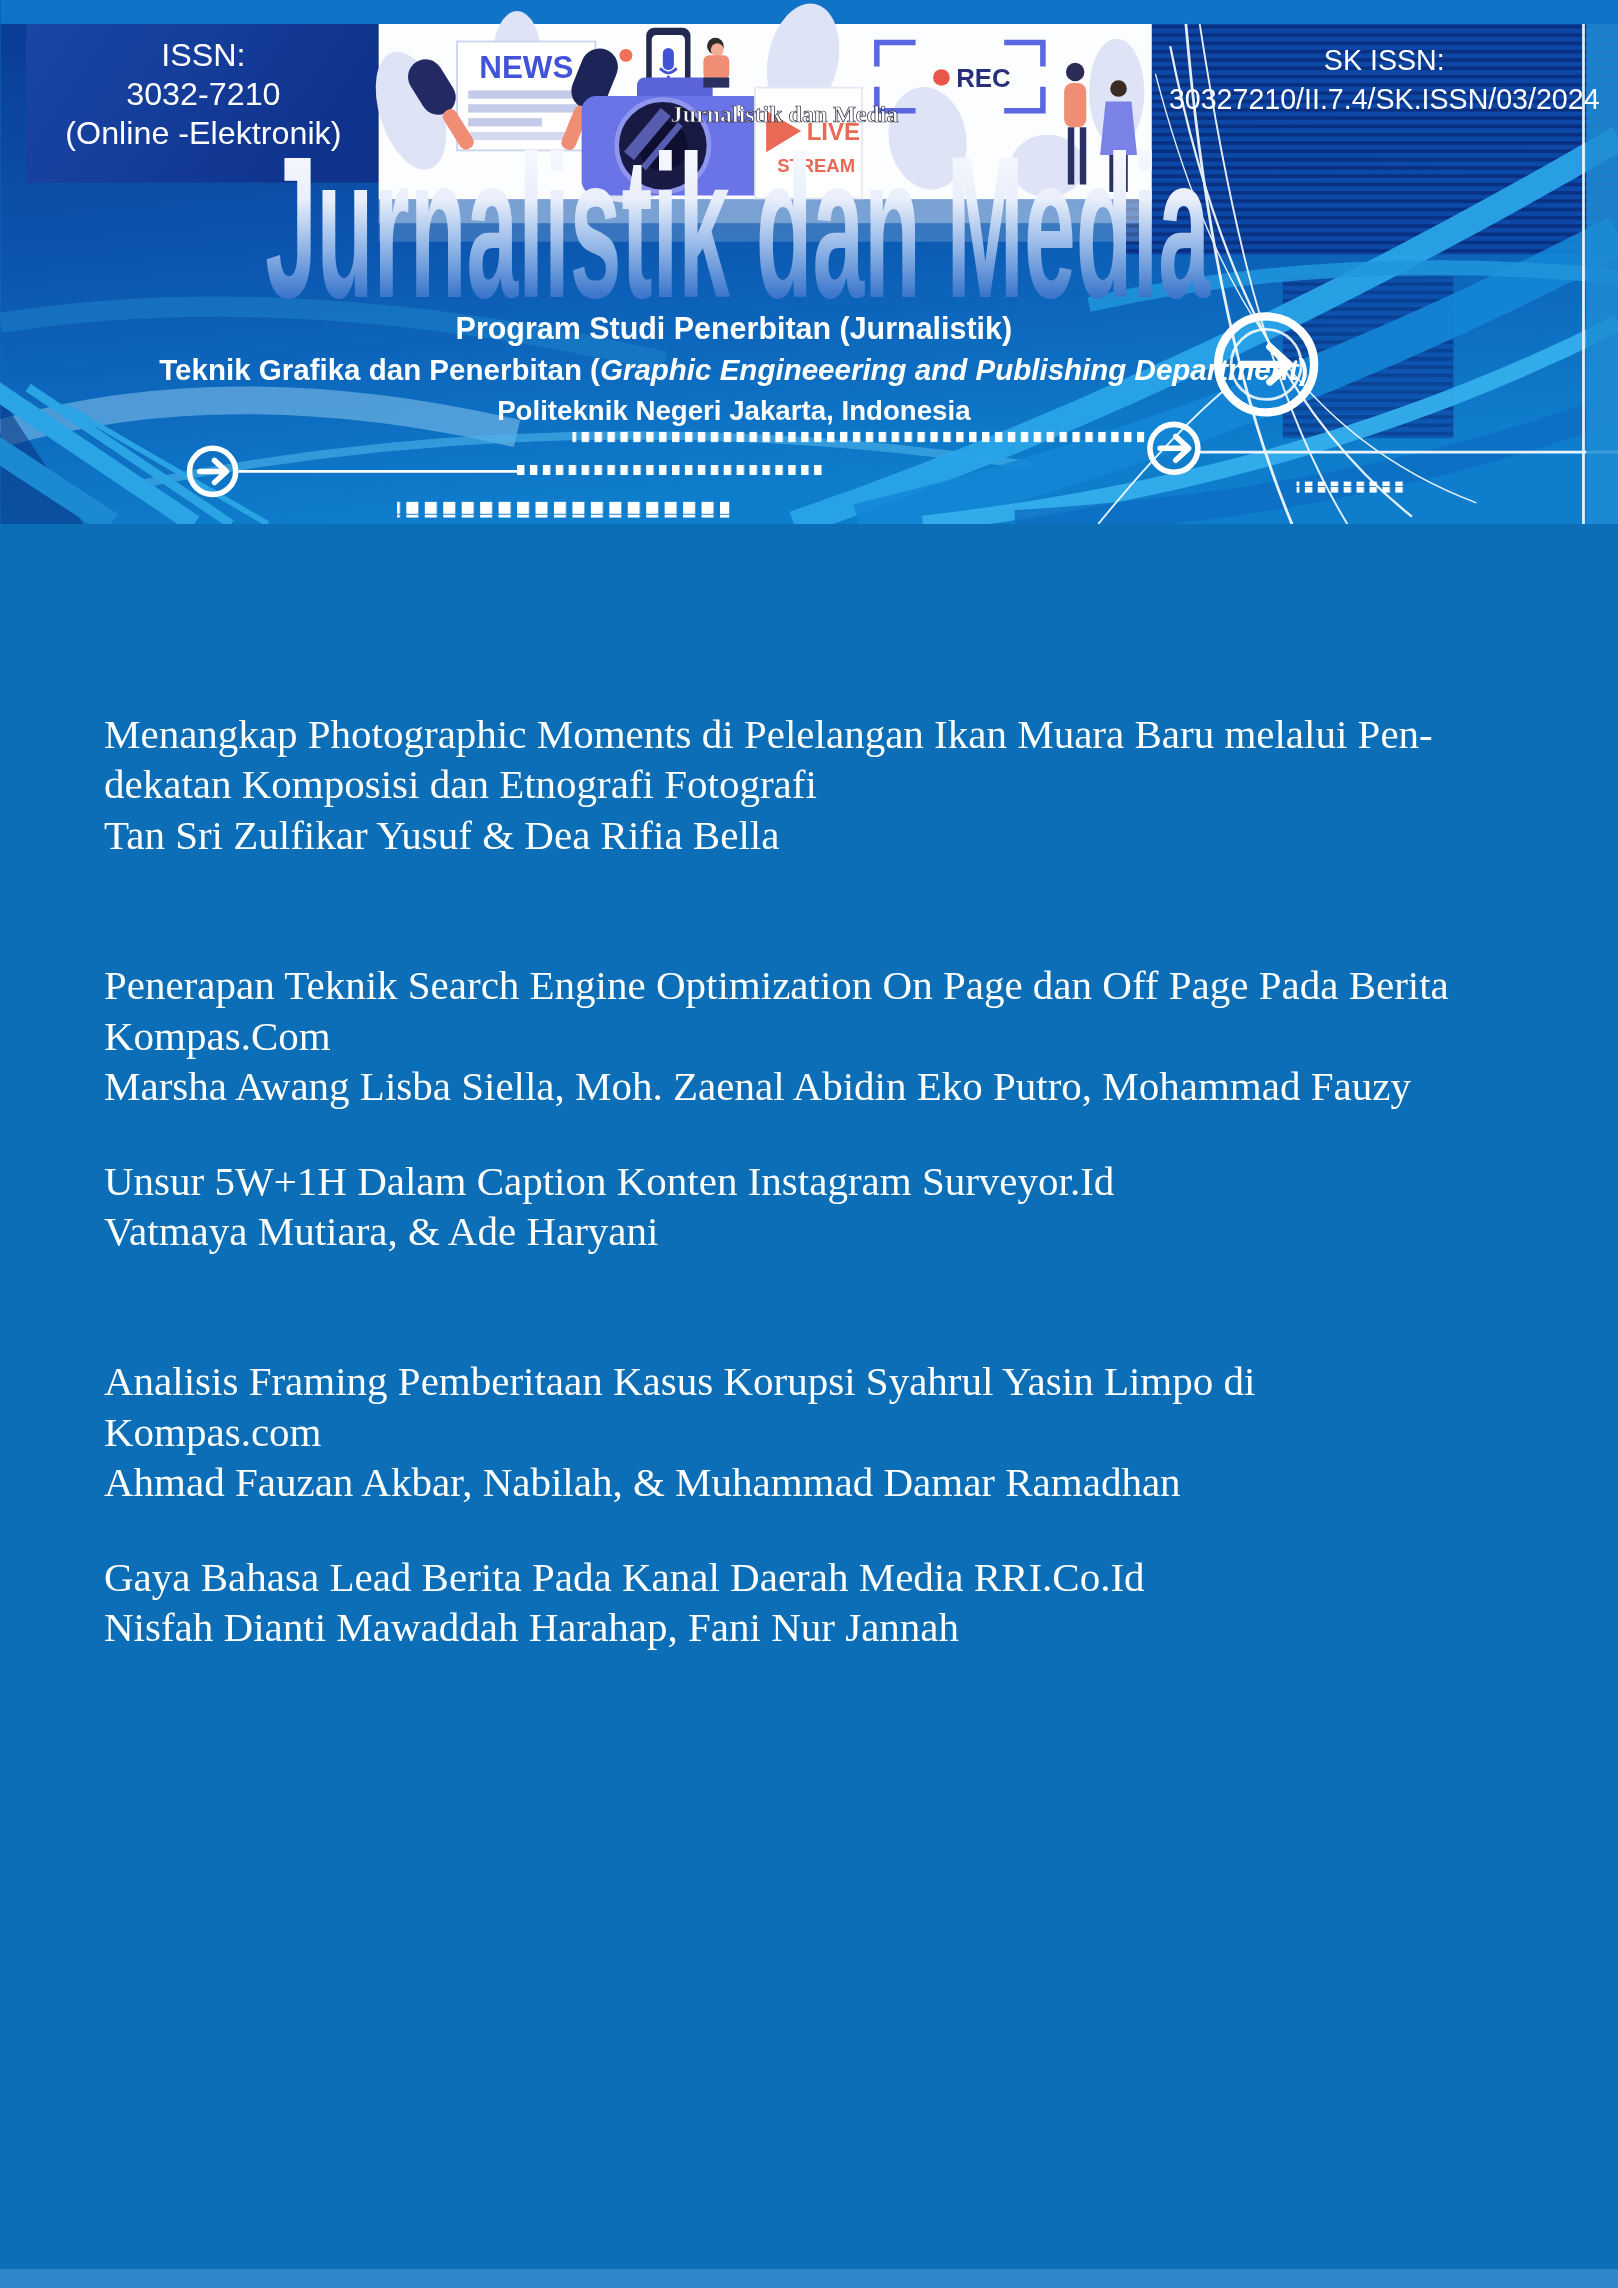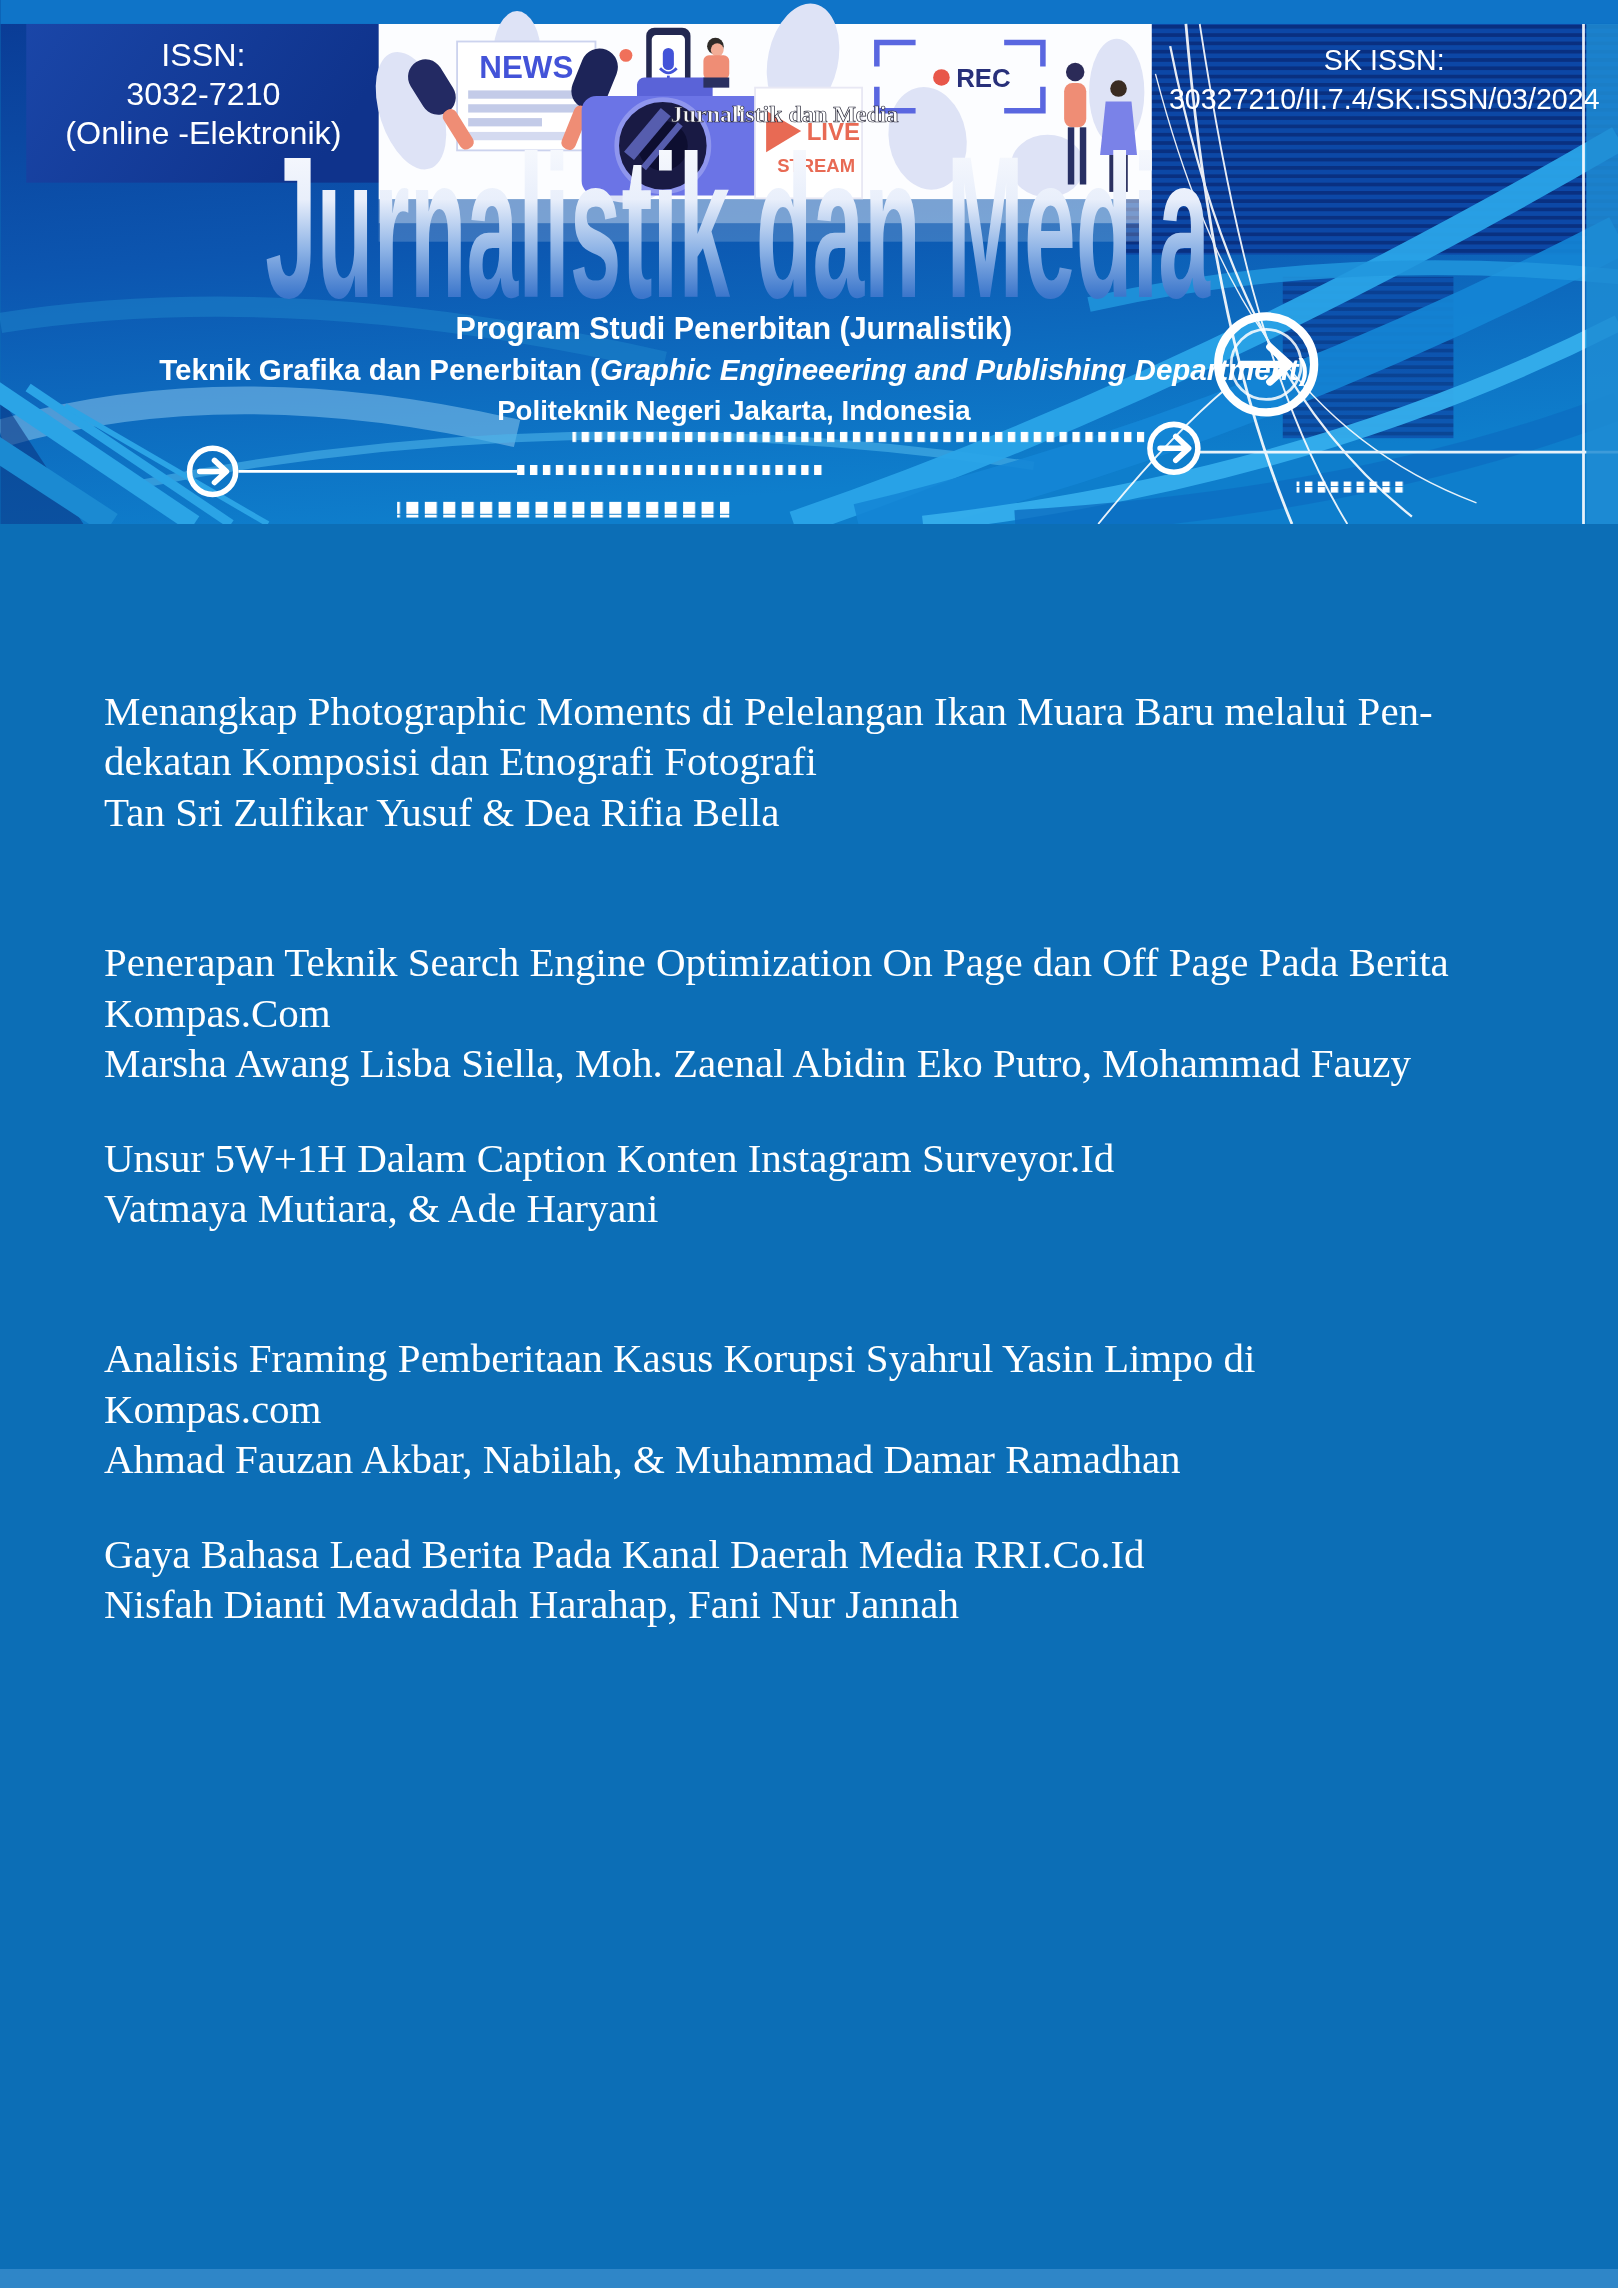--- a/index.html
+++ b/index.html
@@ -15,21 +15,21 @@
   .page-content{
     position:absolute;top:657px;left:104px;width:1458px;color:#ffffff;
   }
   .page-title{
     font-size:41px;font-weight:bold;margin:0;line-height:1.2;
     letter-spacing:0.5px;white-space:nowrap;
   }
   .toc-label{
     margin-top:61px;font-size:40px;font-style:italic;line-height:1.2;
   }
-  .toc-entries{margin-top:29px;}
+  .toc-entries{margin-top:52px;}
   .entry{font-size:41px;line-height:1.23;}
   .entry .entry-title div{white-space:nowrap;}
   .entry .entry-authors{white-space:nowrap;}
   .entry.gap-lg{margin-top:100px;}
   .entry.gap-sm{margin-top:44px;}
   .bottom-strip{
     position:absolute;left:0;bottom:0;width:1619px;height:20px;
     background:#2f86c8;
   }
 </style>

